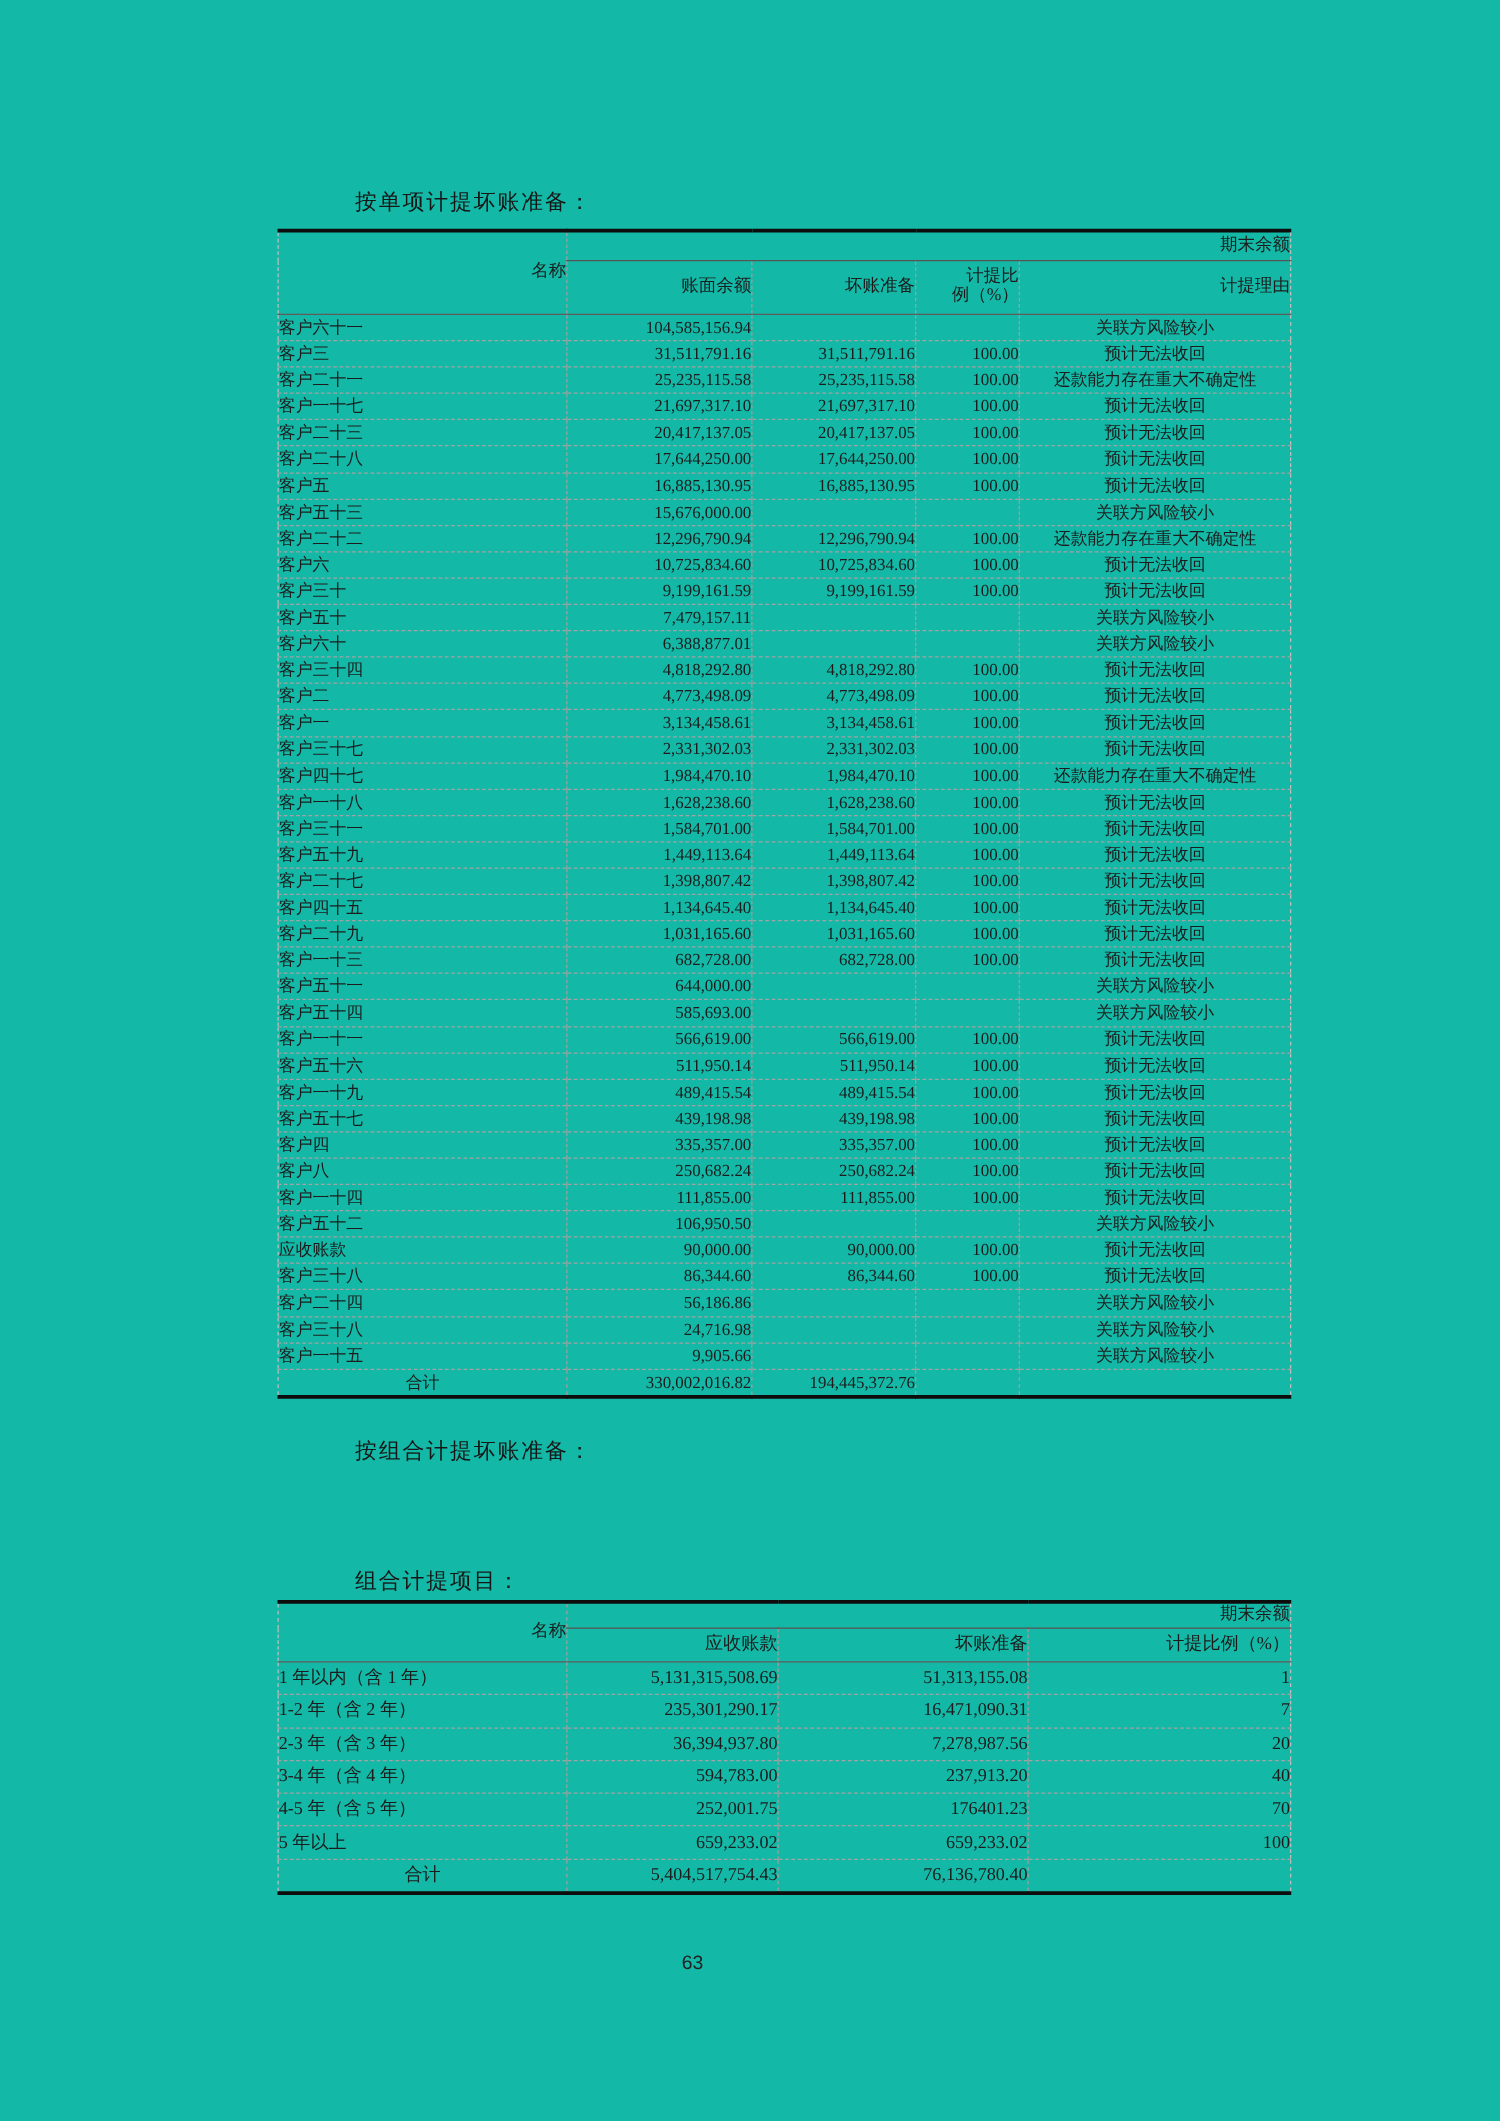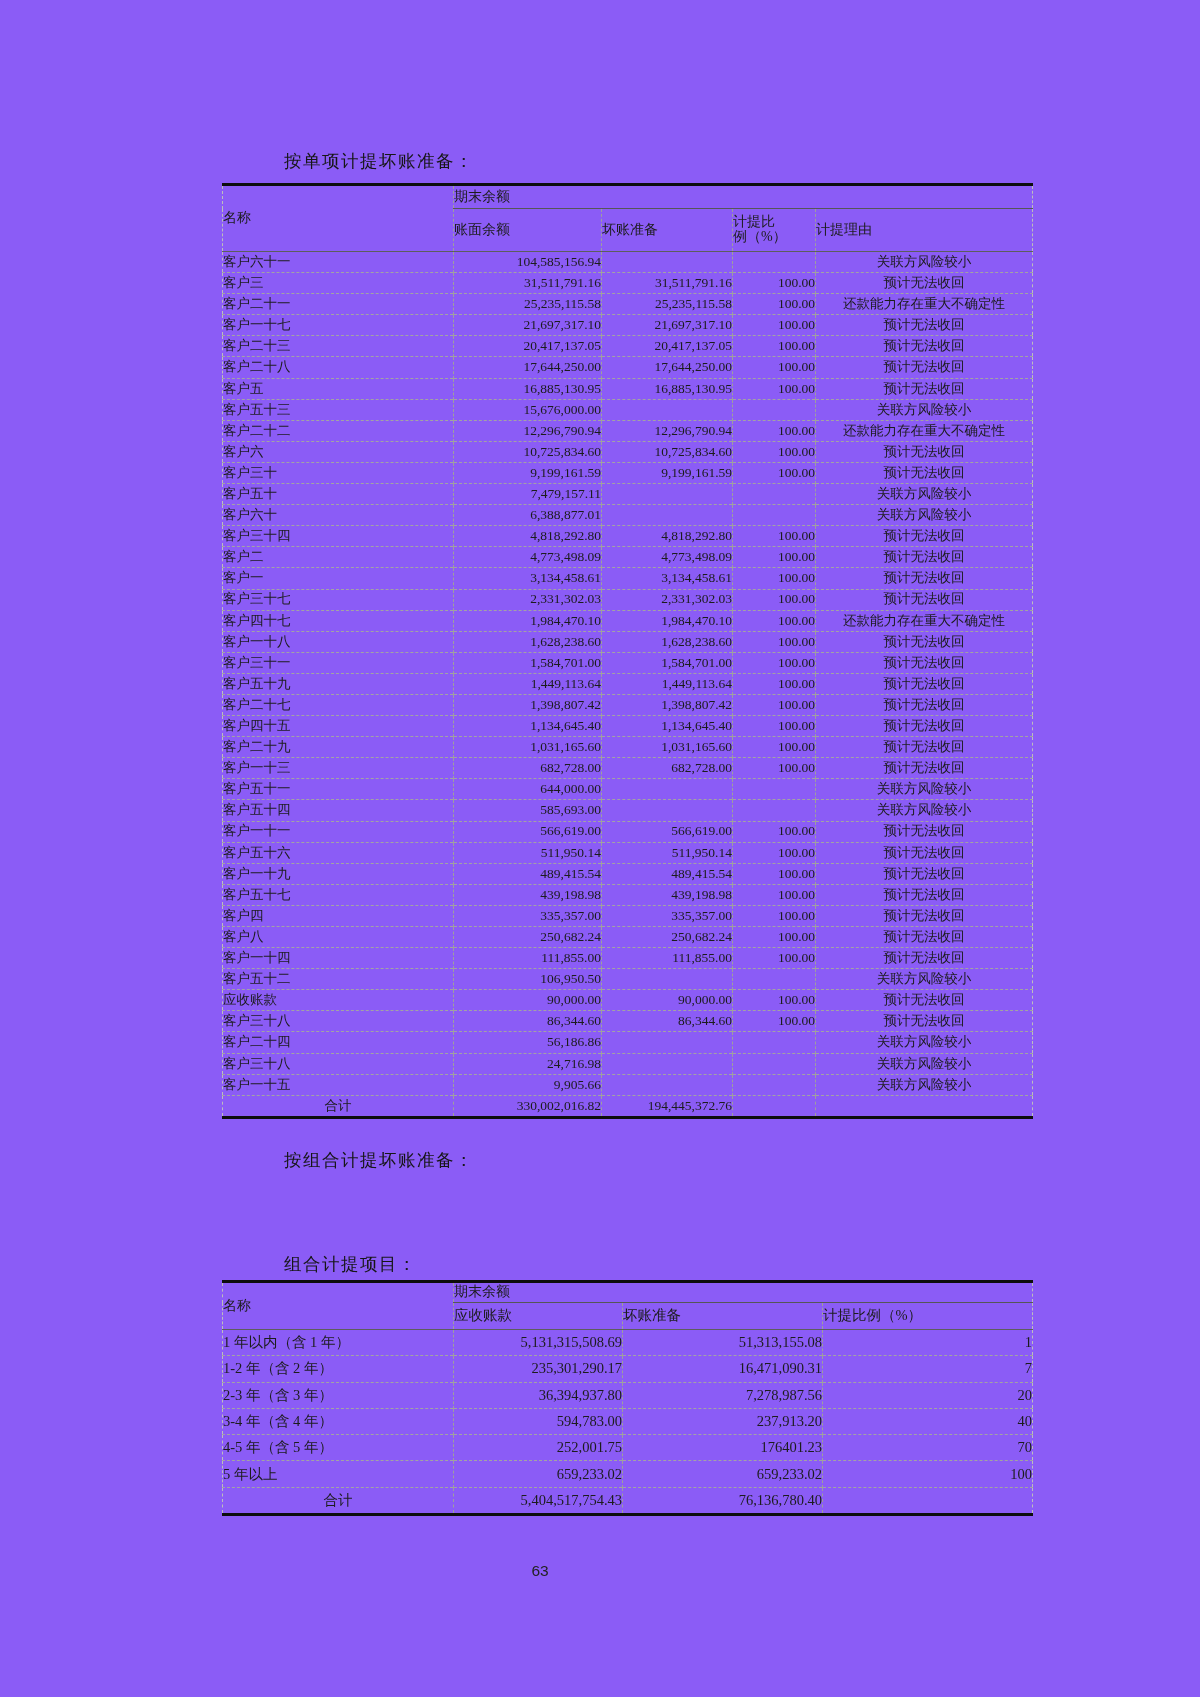--- a/index.html
+++ b/index.html
@@ -1,19 +1,19 @@
 <!DOCTYPE html>
 <html lang="zh"><head>
 <meta charset="utf-8">
 <style>
   html,body{margin:0;padding:0;background:#ffffff;}
   .page{
     position:relative;
     width:1200px;height:1697px;
-    background:#8b5cf6;
+    background:#14b8a6;
     font-family:"Liberation Serif","DejaVu Serif",serif;
     color:#1c1c1c;
     overflow:hidden;
   }
   .heading{
     position:absolute;
     left:284px;
     font-size:17.5px;
     letter-spacing:1.5px;
     color:#161616;
@@ -55,31 +55,31 @@
   .doc tfoot td{border-top:1px dashed #a3a3a3;}
 
   .t1 thead tr.r1 th{height:22px;font-size:14px;}
   .t1 thead tr.r2 th{height:42px;font-size:14px;}
   .t1 tbody td,.t1 tfoot td{height:20.1px;font-size:13.5px;}
 
   .t2 thead tr.r1 th{height:19px;font-size:14px;}
   .t2 thead tr.r2 th{height:26px;font-size:14.5px;}
   .t2 tbody td,.t2 tfoot td{height:25.3px;font-size:14.5px;}
 
-  .doc th{text-align:left;}
+  .doc th{text-align:right;}
   .c-name{text-align:left;padding-left:11px;}
   .c-num{text-align:right;padding-right:10px;}
   .c-ratio{text-align:right;padding-right:8px;}
   .c-reason{text-align:center;padding-left:9px;}
   .c-total{text-align:center;}
   .ratio-head{line-height:1.25;}
 
   .pageno{
     position:absolute;
-    left:510px;top:1562px;
+    left:524px;top:1562px;
     width:60px;
     text-align:center;
     font-size:15.5px;
     font-family:"Liberation Sans","DejaVu Sans",sans-serif;
     color:#222;
   }
 </style>
 </head>
 <body>
 

